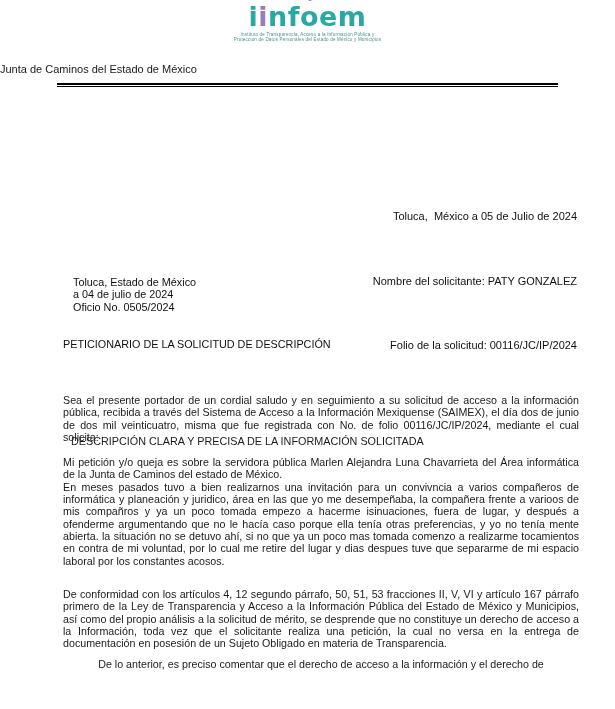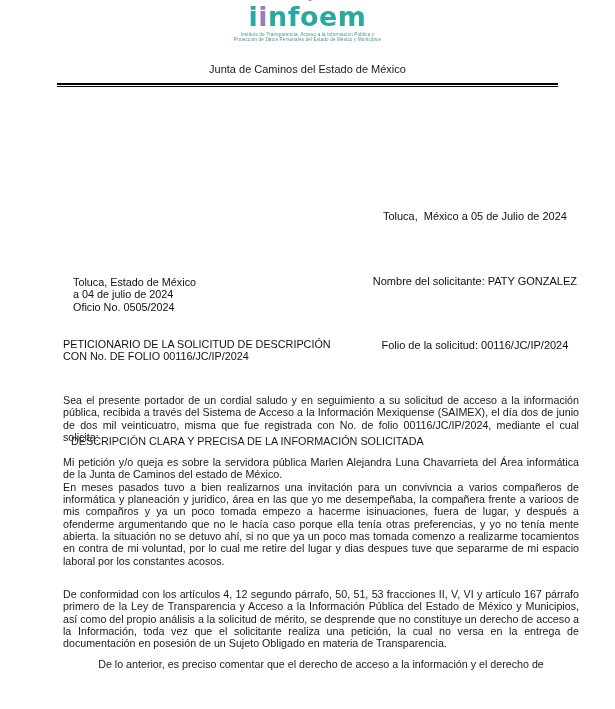--- a/index.html
+++ b/index.html
@@ -40,37 +40,37 @@
   .logo-tagline {
     margin-top: 2px;
     font-size: 4.5px;
     line-height: 5px;
     color: #4a8f8a;
     letter-spacing: 0.2px;
   }
   .org-line {
     position: absolute;
     top: 63px; left: 0; width: 100%;
-    text-align: center;
+    text-align: left;
     font-size: 11px;
     color: #1a1a1a;
   }
   .rule-double {
     position: absolute;
     top: 83px; left: 57px; right: 57px;
     height: 4px;
     border-top: 2px solid #000000;
     border-bottom: 1px solid #000000;
   }
 
   
   .meta-right {
     position: absolute;
     top: 163px; right: 38px;
-    text-align: center;
+    text-align: right;
     font-size: 11px;
     line-height: 21.5px;
     white-space: pre;
   }
   .meta-left {
     position: absolute;
     top: 276px; left: 73px;
     font-size: 10.8px;
     line-height: 12.4px;
   }
@@ -130,21 +130,20 @@
   </div>
 
   <div class="meta-left">
     <div>Toluca, Estado de México</div>
     <div>a 04 de julio de 2024</div>
     <div>Oficio No. 0505/2024</div>
   </div>
 
   <div class="addressee">
     <div>PETICIONARIO DE LA SOLICITUD DE DESCRIPCIÓN</div>
-    <div>CON No. DE FOLIO 00116/JC/IP/2024</div>
   </div>
 
   <div class="para p1">Sea el presente portador de un cordial saludo y en seguimiento a su solicitud de acceso a la información pública, recibida a través del Sistema de Acceso a la Información Mexiquense (SAIMEX), el día dos de junio de dos mil veinticuatro, misma que fue registrada con No. de folio 00116/JC/IP/2024, mediante el cual solicita:</div>
 
   <div class="section-heading">DESCRIPCIÓN CLARA Y PRECISA DE LA INFORMACIÓN SOLICITADA</div>
 
   <div class="para p2">
     <div>Mi petición y/o queja es sobre la servidora pública Marlen Alejandra Luna Chavarrieta del Área informática de la Junta de Caminos del estado de México.</div>
     <div>En meses pasados tuvo a bien realizarnos una invitación para un convivncia a varios compañeros de informática y planeación y juridico, área en las que yo me desempeñaba,  la compañera frente a varioos de mis compañros y ya un poco tomada empezo a hacerme isinuaciones, fuera de lugar, y después a ofenderme argumentando que no le hacía caso porque ella tenía otras preferencias, y yo no tenía mente abierta. la situación no se detuvo ahí, si no que ya un poco mas tomada comenzo a realizarme tocamientos en contra de mi voluntad, por lo cual me retire del lugar y dias despues tuve que separarme de mi espacio laboral por los constantes acosos.</div>
   </div>

